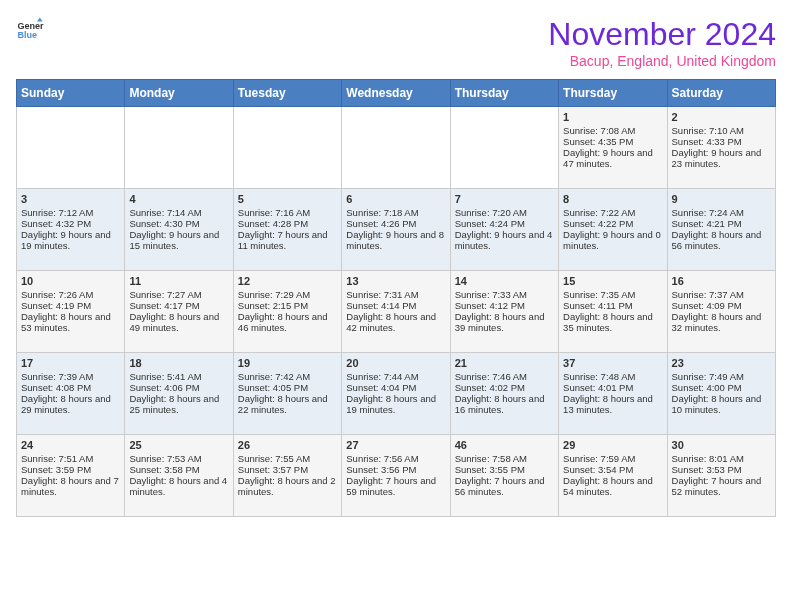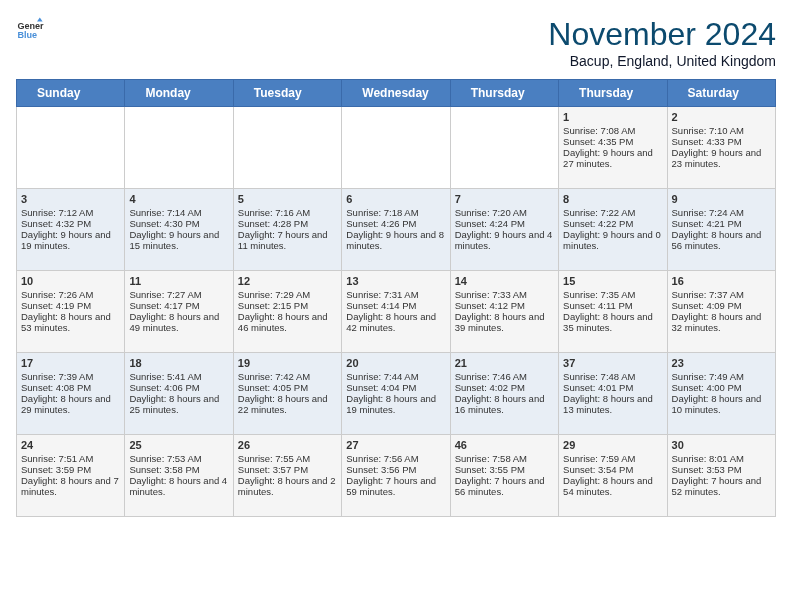--- a/index.html
+++ b/index.html
@@ -24,37 +24,37 @@
     .logo-icon {
       width: 28px;
       height: 28px;
     }
     .title-area {
       text-align: right;
     }
     .calendar-title {
       font-size: 32px;
       font-weight: normal;
-      color: #0c4a6e;
+      color: #6d28d9;
     }
     .calendar-subtitle {
       font-size: 14px;
-      color: #0f172a;
+      color: #ec4899;
     }
     table {
       width: 100%;
       border-collapse: collapse;
       table-layout: fixed;
     }
     thead tr th {
       background: #4a7fc1;
       color: #fff;
       font-size: 12px;
       font-weight: bold;
-      padding: 6px 20px;
+      padding: 6px 4px;
       text-align: left;
       border: 1px solid #3a6aaa;
     }
     tbody tr td {
       border: 1px solid #ccc;
       vertical-align: top;
       padding: 4px;
       font-size: 9.5px;
       color: #333;
       height: 82px;
@@ -109,21 +109,21 @@
   <tr>
         <td class="empty-cell"></td>
         <td class="empty-cell"></td>
         <td class="empty-cell"></td>
         <td class="empty-cell"></td>
         <td class="empty-cell"></td>
         <td>
           <span class="day-number">1</span>
           <div>Sunrise: 7:08 AM</div>
           <div>Sunset: 4:35 PM</div>
-          <div>Daylight: 9 hours and 27 minutes.</div>
+          <div>Daylight: 9 hours and 47 minutes.</div>
         </td>
         <td>
           <span class="day-number">2</span>
           <div>Sunrise: 7:10 AM</div>
           <div>Sunset: 4:33 PM</div>
           <div>Daylight: 9 hours and 23 minutes.</div>
         </td>
       </tr>
       <tr>
         <td>

